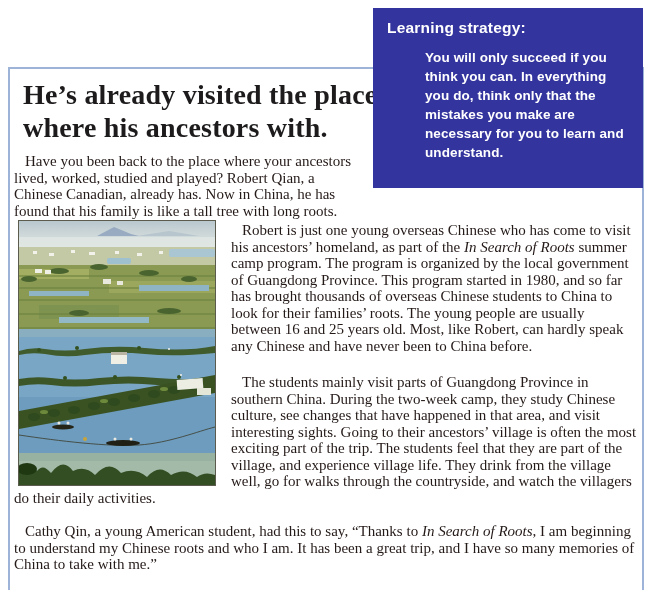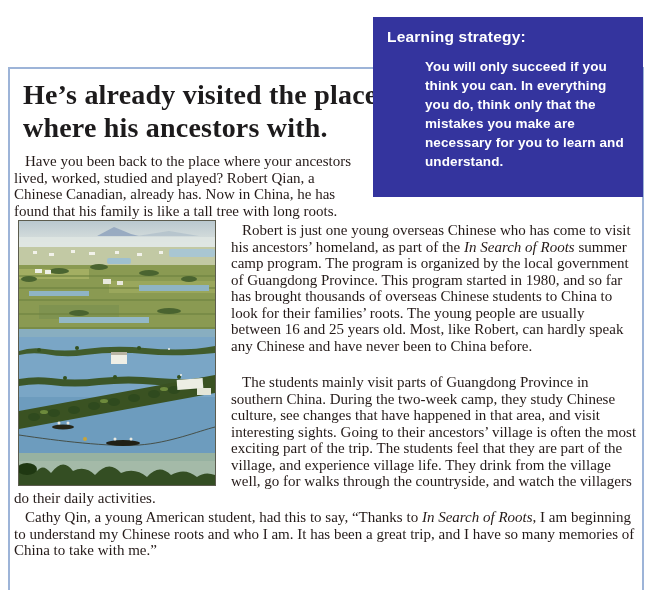--- a/index.html
+++ b/index.html
@@ -6,21 +6,21 @@
   body{
     width:653px;height:590px;position:relative;background:#ffffff;
     font-family:"Liberation Serif","DejaVu Serif",serif;overflow:hidden;
   }
   .frame{
     position:absolute;left:8px;top:67px;width:636px;height:523px;
     border:2px solid #9db4d8;border-bottom:none;box-sizing:border-box;
     background:#ffffff;
   }
   .strategy{
-    position:absolute;left:373px;top:17px;width:270px;height:180px;
+    position:absolute;left:373px;top:8px;width:270px;height:180px;
     background:#34349e;box-sizing:border-box;padding:10px 13px 10px 14px;
     font-family:"Liberation Sans","DejaVu Sans",sans-serif;color:#ffffff;z-index:5;
   }
   .strategy .label,.strategy .stitle{font-weight:bold;font-size:15.5px;line-height:20px;letter-spacing:.2px;}
   .strategy .sbody{margin-top:10px;font-weight:bold;font-size:13.5px;line-height:19px;letter-spacing:.1px;margin-left:38px;}
   .title{
     margin:9px 0 0 13px;width:362px;
     font-size:28px;line-height:33px;font-weight:bold;color:#1d1b1c;letter-spacing:.2px;
   }
   .flow{padding:0 4px;}
@@ -28,21 +28,21 @@
   .indent{text-indent:11px;}
   .p1{margin-top:9px;}
   .p1 .spacer{float:right;width:274px;height:34px;}
   .figure{
     float:left;width:196px;height:264px;margin:1px 15px 2px 4px;
     border:1px solid #5c5c4e;background:#88a8bc;
   }
   .figure svg{display:block;}
   .p2{margin-top:3px;}
   .p3{margin-top:20px;}
-  .p4{clear:both;margin-top:3px;}
+  .p4{clear:both;margin-top:17px;}
   .it{font-style:italic;text-align:right;}
 </style>
 </head>
 <body>
 
 <div class="strategy">
   <div class="label">Learning strategy:</div>
   <div class="sbody">You will only succeed if you think you can.  In everything you do, think only that the mistakes you make are necessary for you to learn and understand.</div>
 </div>
 

